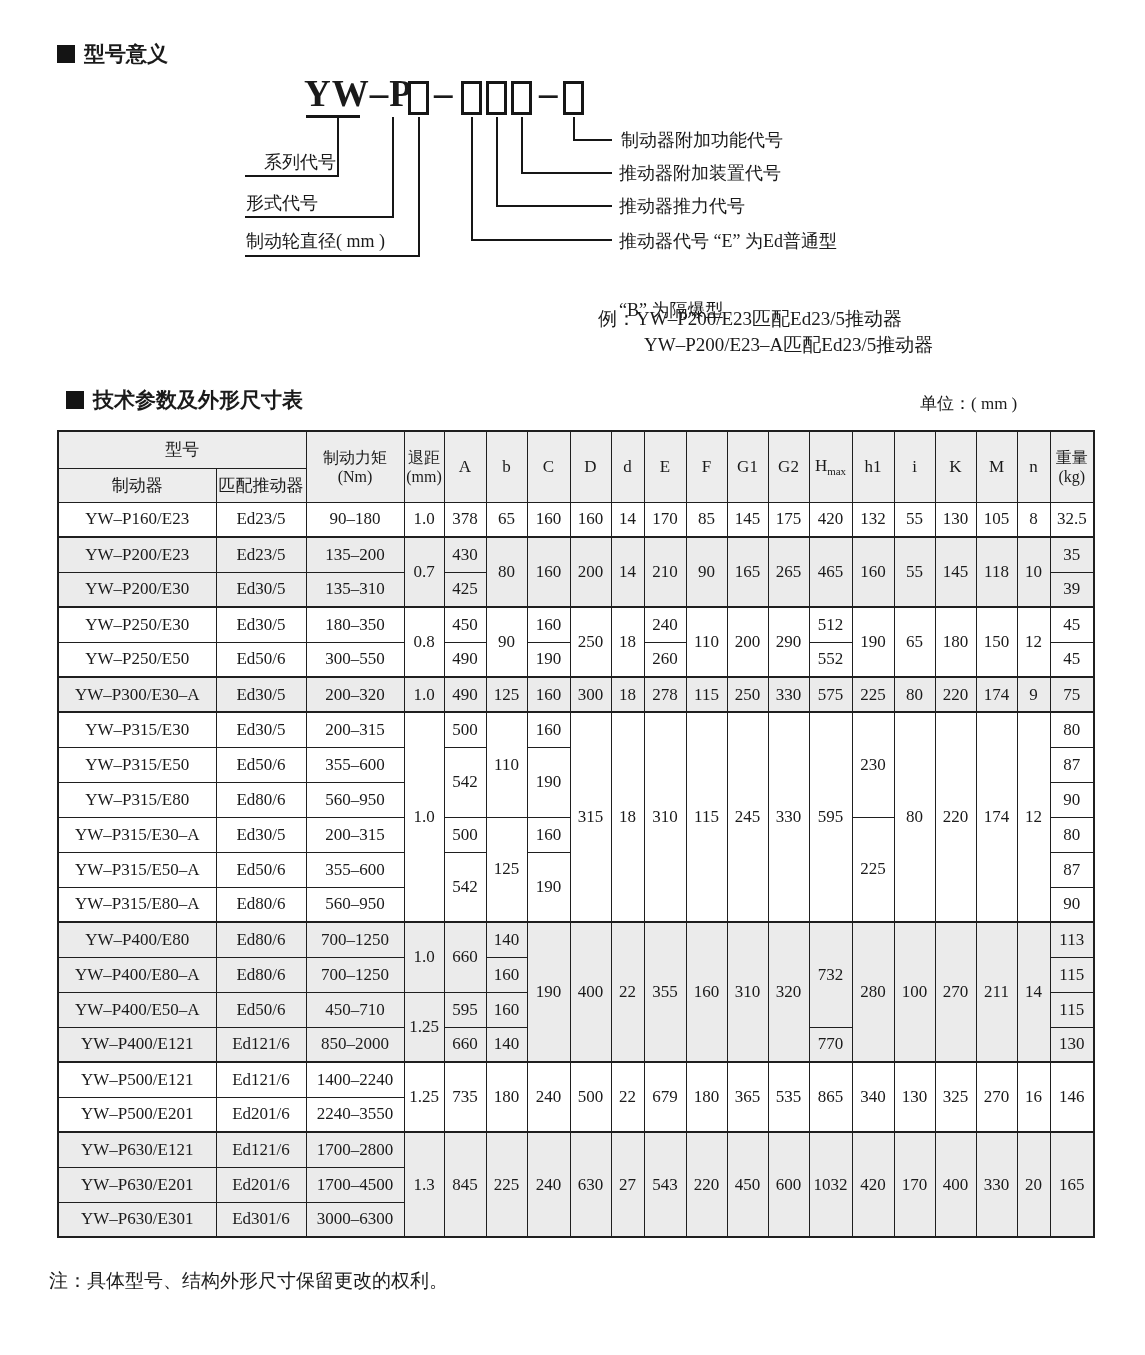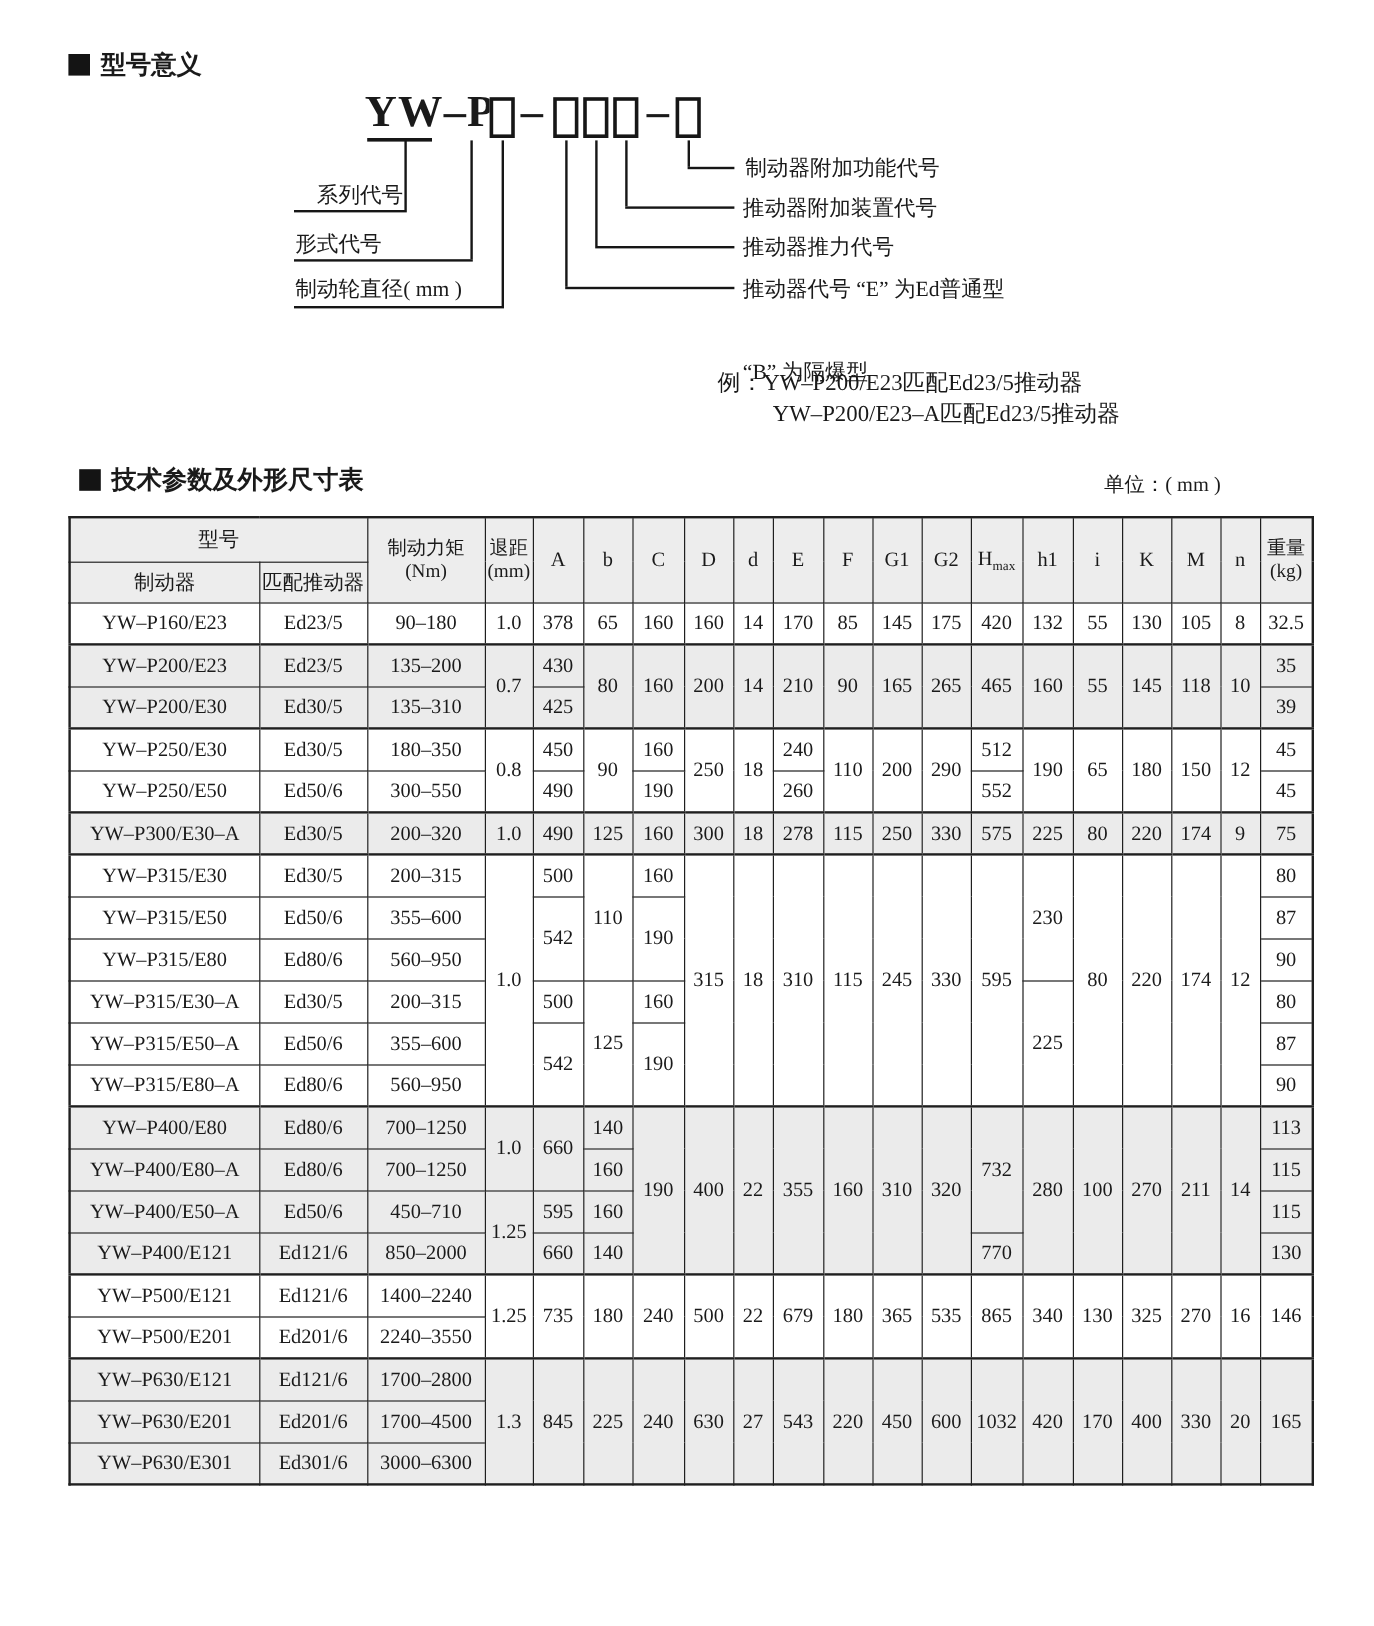--- a/index.html
+++ b/index.html
@@ -435,13 +435,14 @@
           <td class="shade">1700–4500</td>
         </tr>
         <tr style="height: 35px;">
           <td class="shade">YW–P630/E301</td>
           <td class="shade">Ed301/6</td>
           <td class="shade">3000–6300</td>
         </tr>
       </tbody>
   </table>
 
+  <div class="note">注：具体型号、结构外形尺寸保留更改的权利。</div>
 </div>
 
 </body></html>

